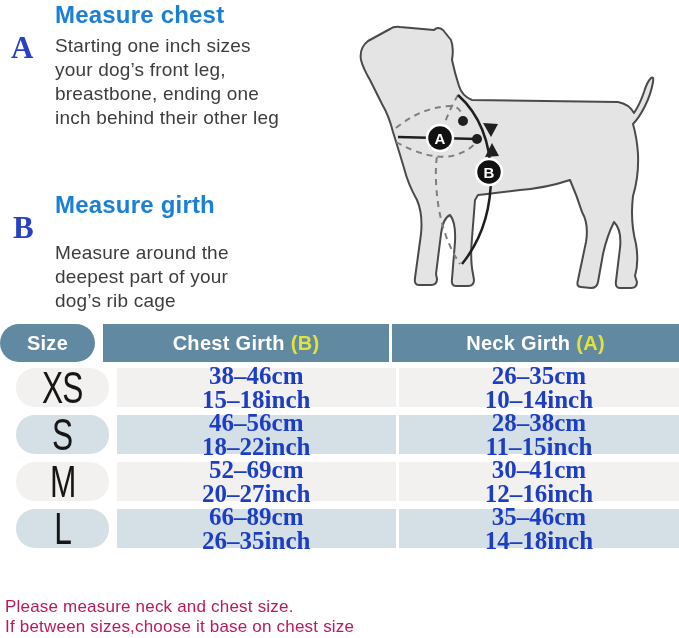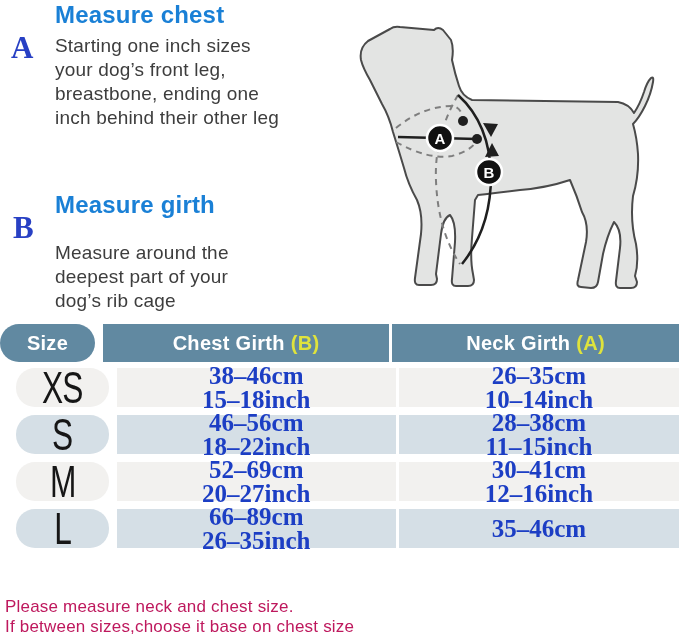--- a/index.html
+++ b/index.html
@@ -183,20 +183,21 @@
     <div class="t-row data row-blue">
       <div class="cell c-size">
         <span class="size-letter">L</span>
       </div>
       <div class="cell c-chest">
         <div class="girth-val">66–89cm</div>
         <div class="girth-val">26–35inch</div>
       </div>
       <div class="cell c-neck">
         <div class="girth-val">35–46cm</div>
+        <div class="girth-val">14–18inch</div>
       </div>
     </div>
 
   </div>
 
   <div class="footnote">
     <div>Please measure neck and chest size.</div>
     <div>If between sizes,choose it base on chest size</div>
   </div>
 

